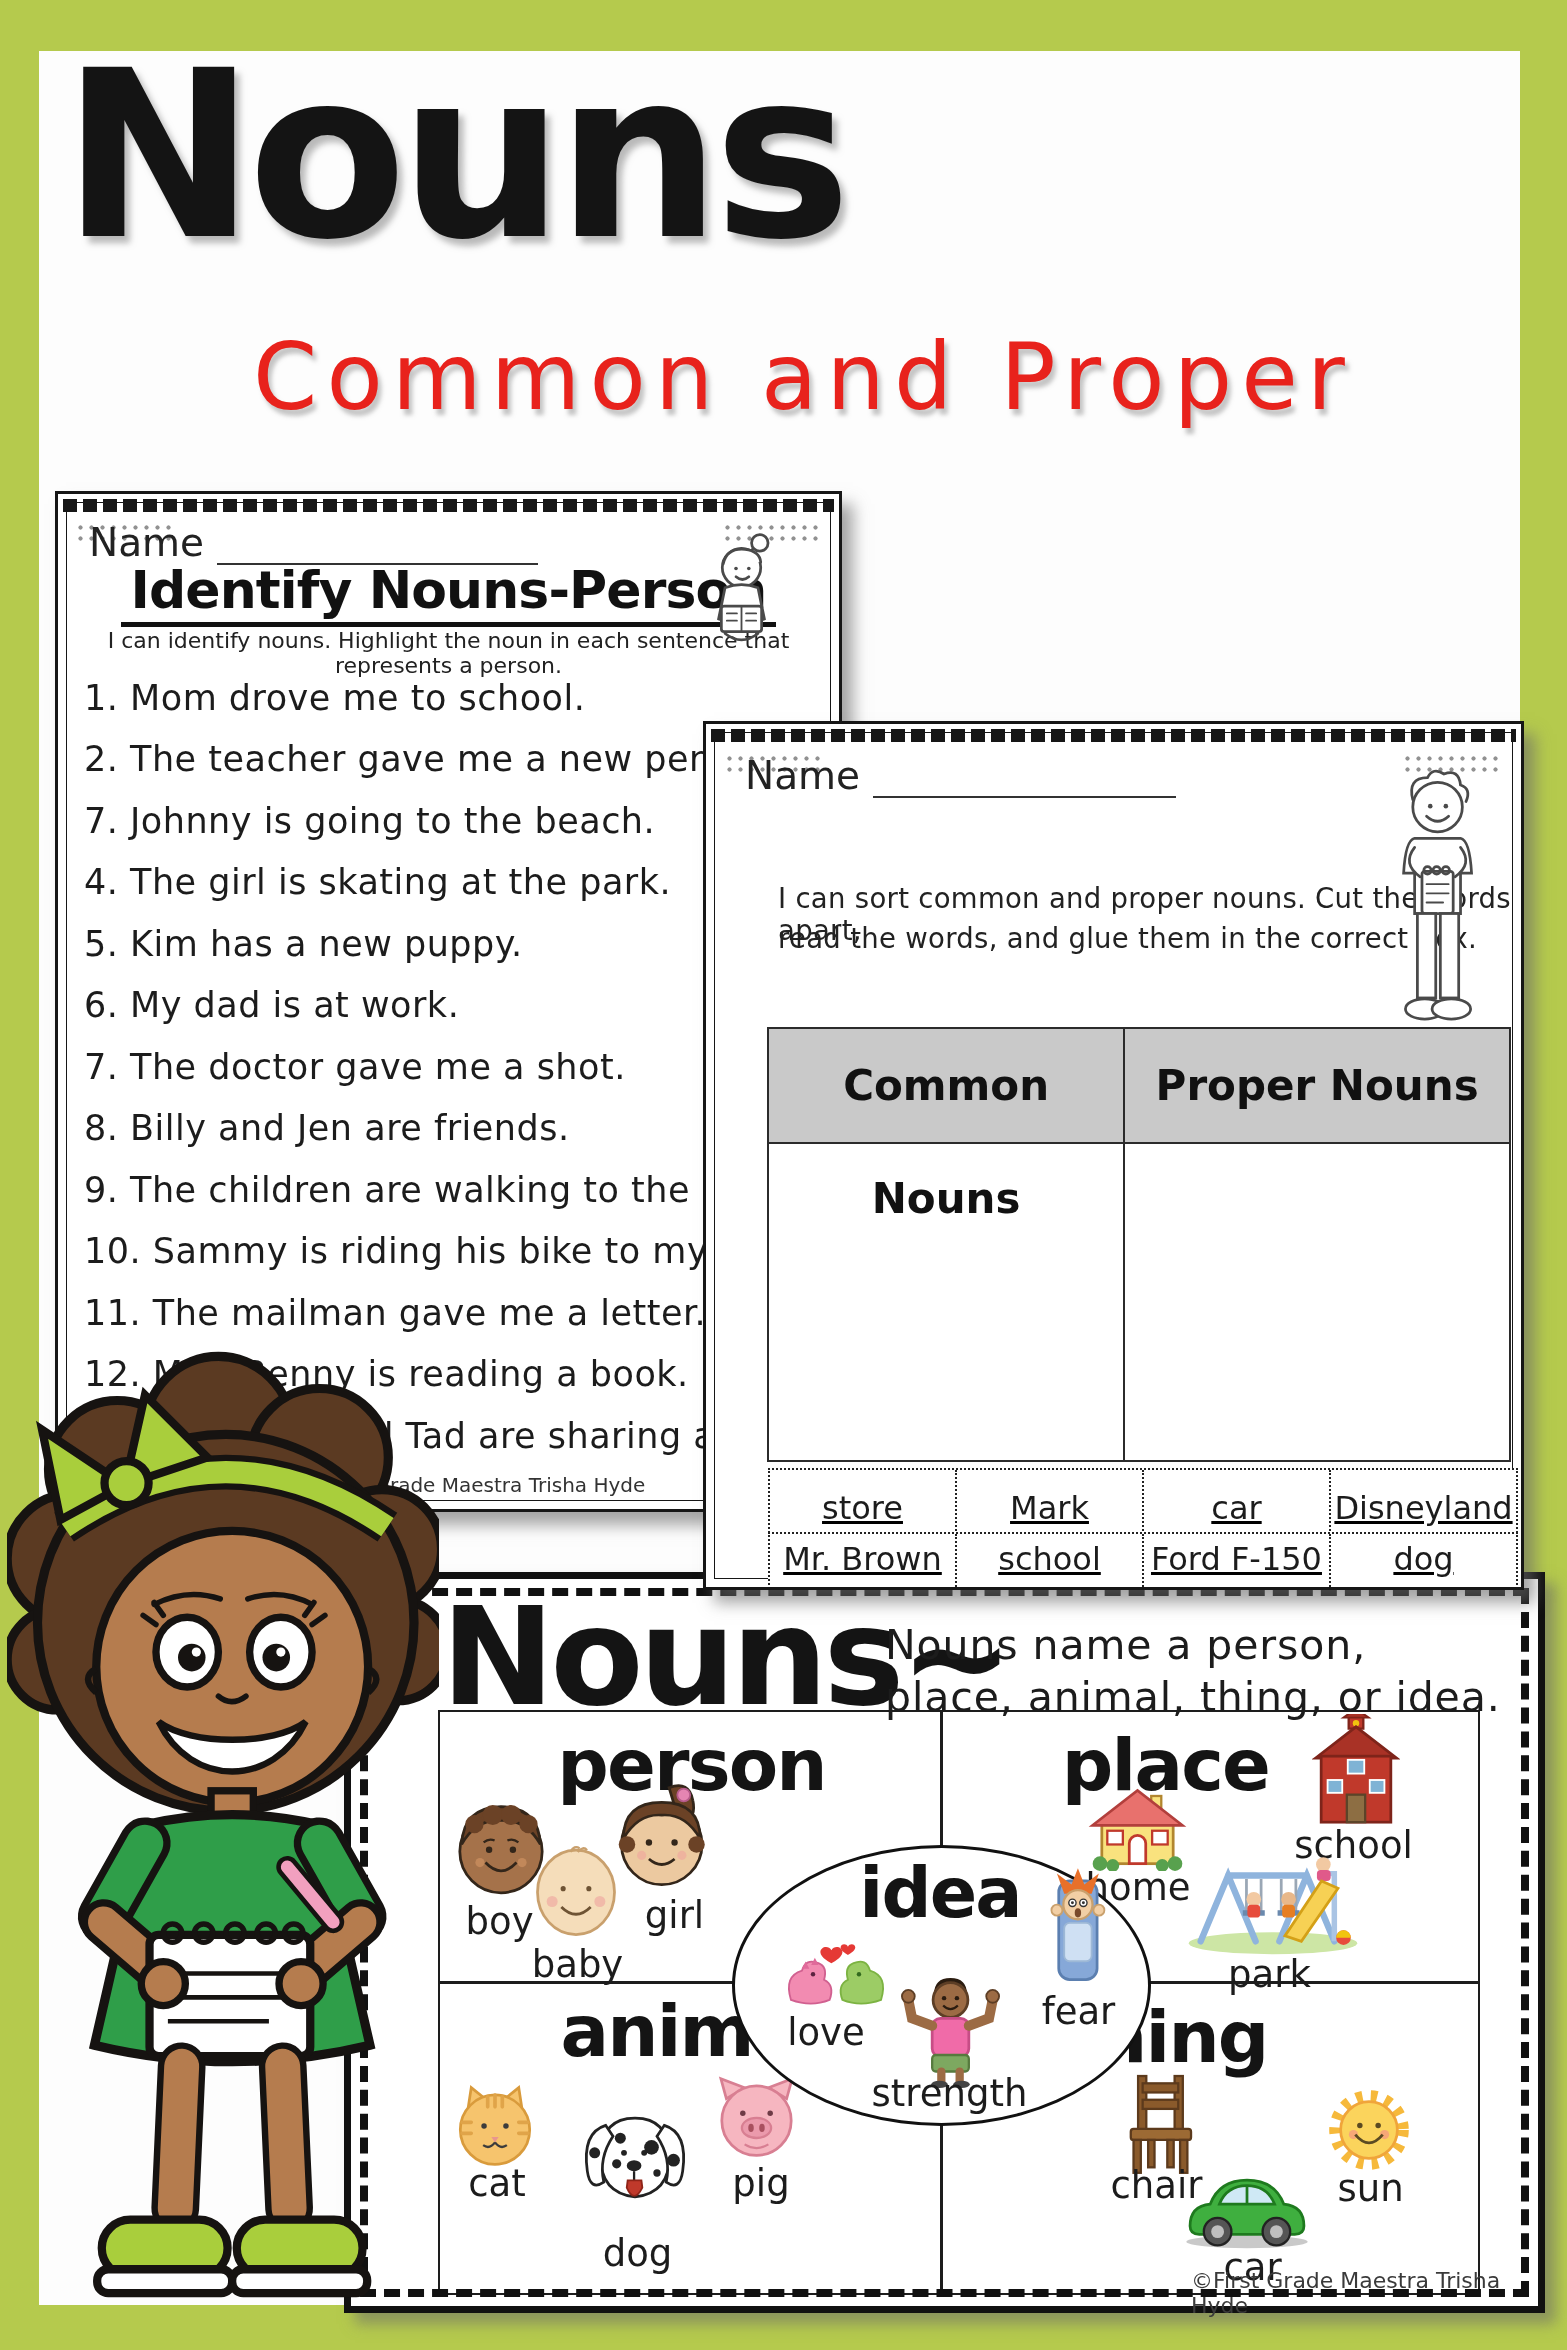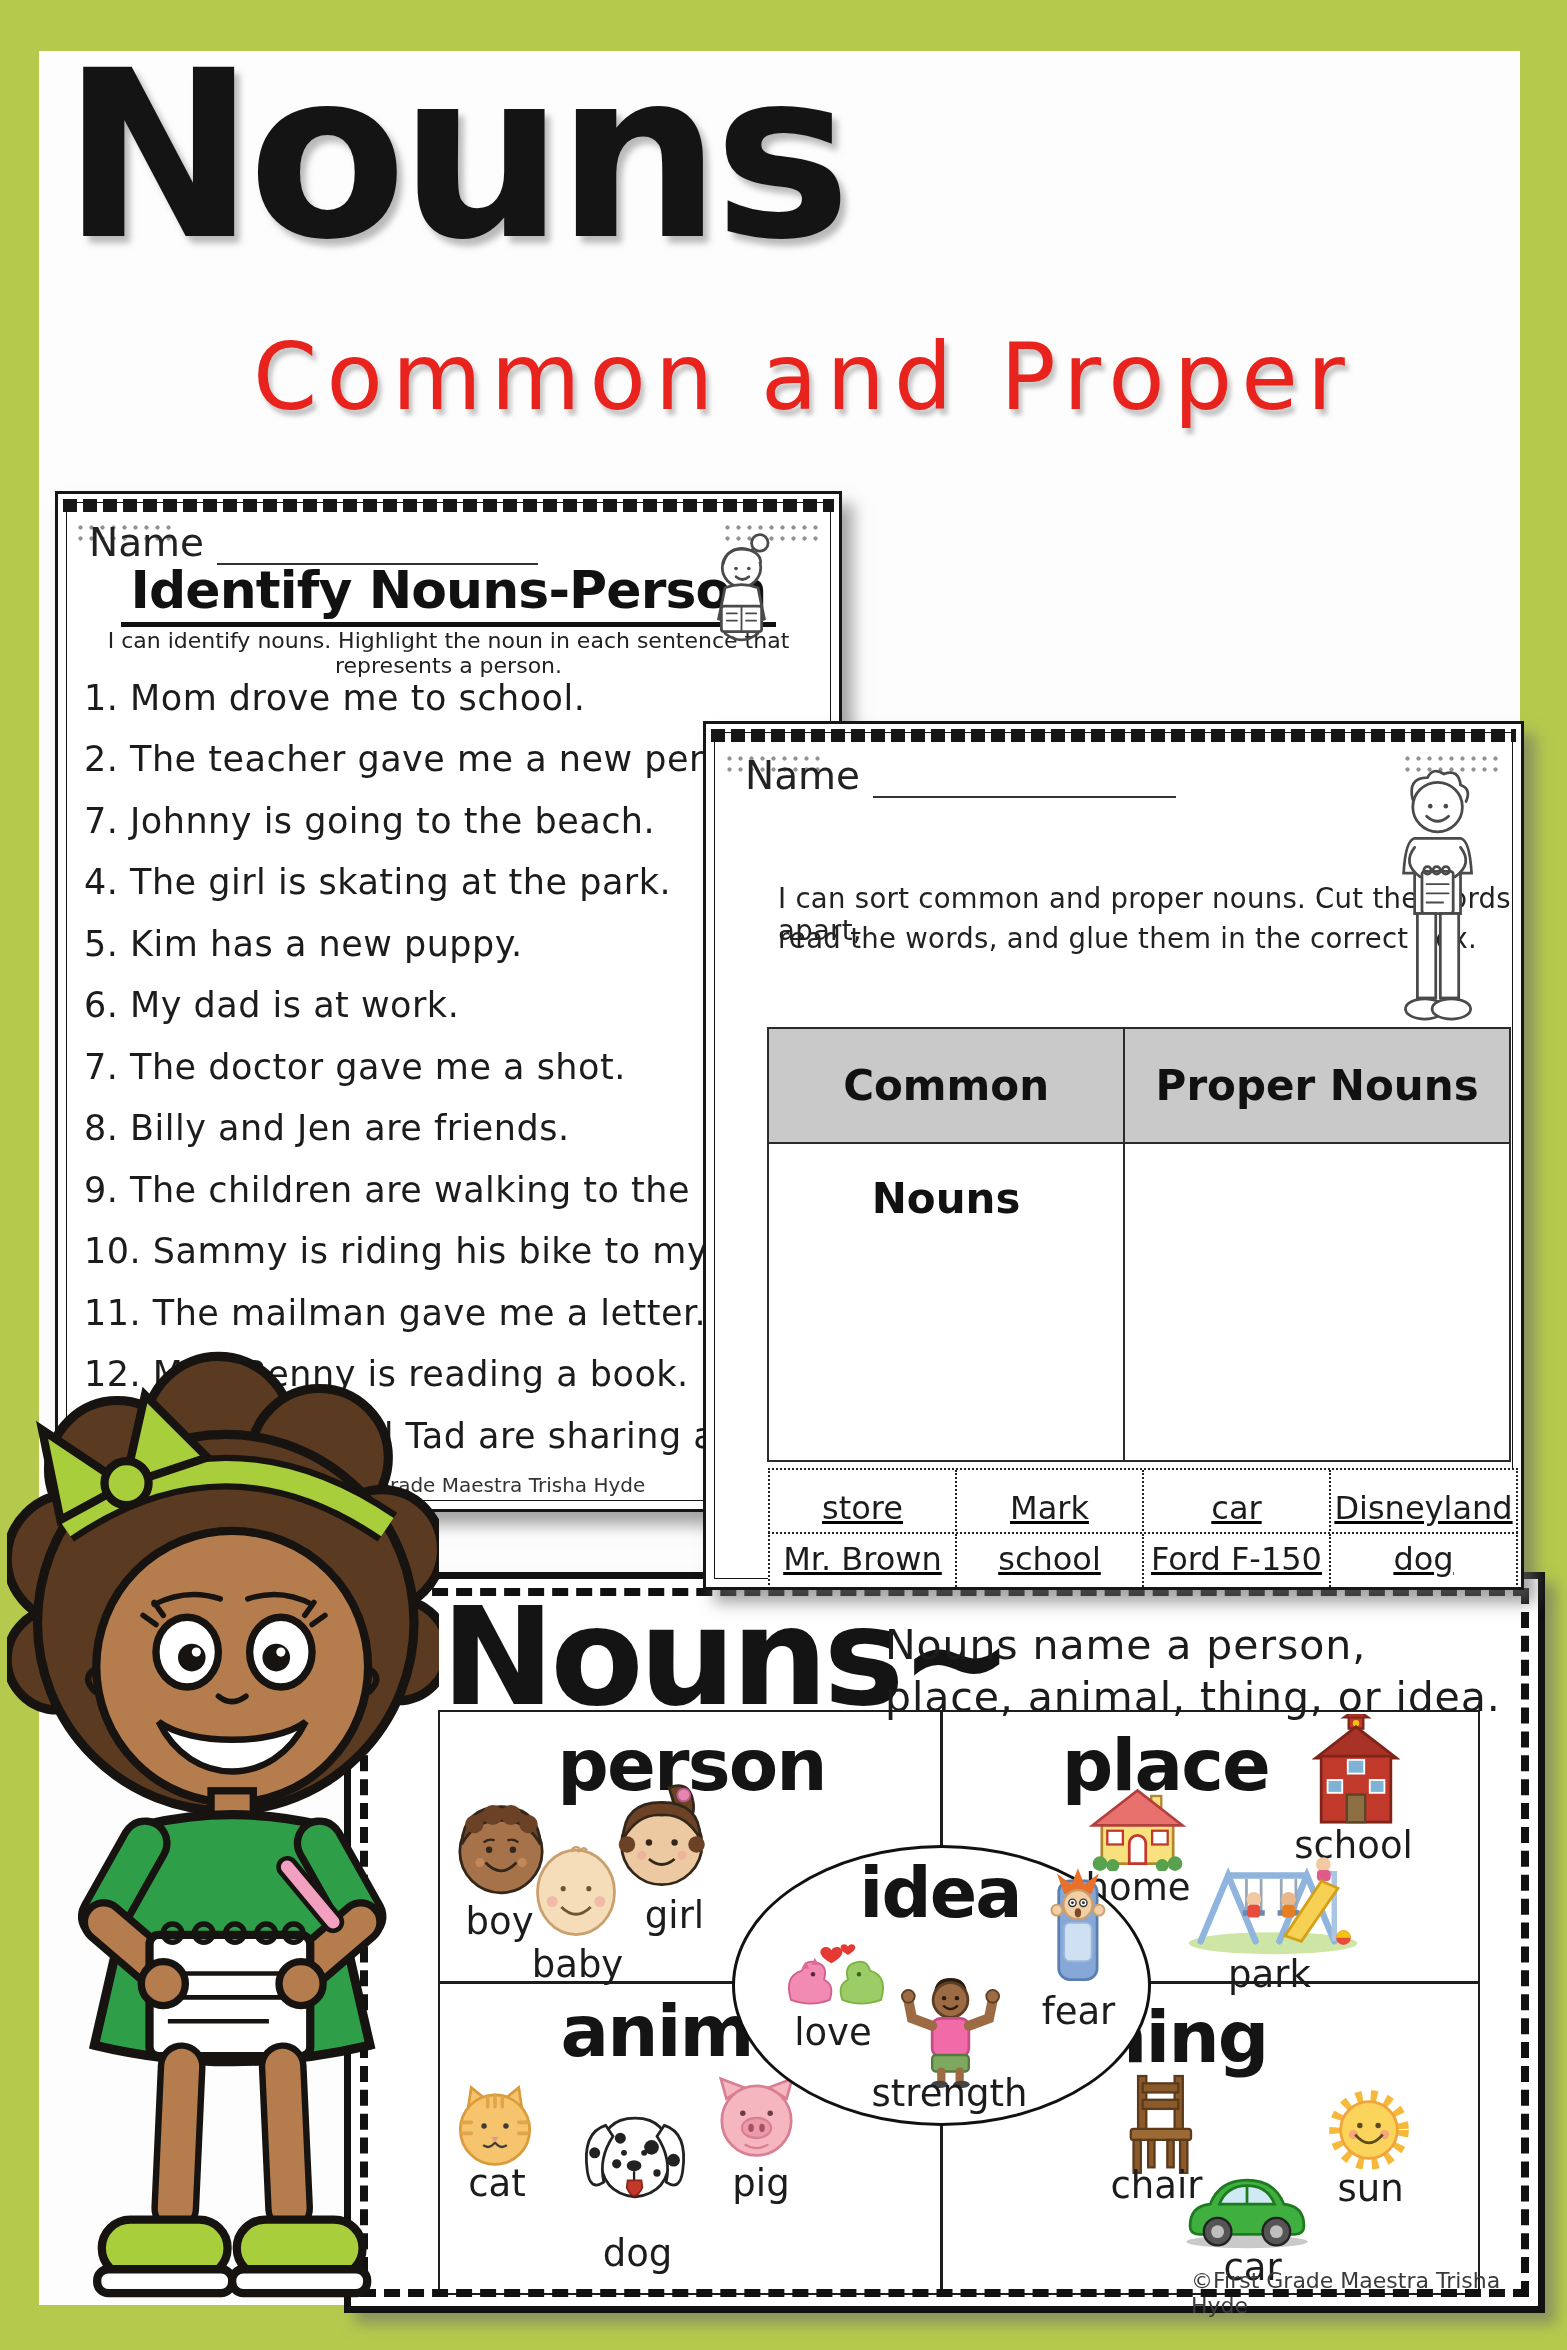--- a/index.html
+++ b/index.html
@@ -387,21 +387,21 @@
         <svg width="116" height="68" viewBox="0 0 126 74">
           <path d="M58 8 c3 -6 12 -4 12 2 c0 6 -12 12 -12 12 c0 0 -12 -6 -12 -12 c0 -6 9 -8 12 -2 Z" fill="#e53935"></path>
           <path d="M76 4 c2 -4 8 -3 8 1 c0 4 -8 8 -8 8 c0 0 -8 -4 -8 -8 c0 -4 6 -5 8 -1 Z" fill="#e53935"></path>
           <path d="M14 62 Q6 36 26 30 Q30 16 44 22 Q54 26 50 40 Q62 46 56 62 Q36 70 14 62 Z" fill="#f28bb1" stroke="#d16090" stroke-width="2"></path>
           <path d="M26 28 l4 -8 4 8 M36 24 l4 -8 4 8" fill="#e06a9a"></path>
           <path d="M112 62 Q120 36 100 30 Q96 16 82 22 Q72 26 76 40 Q64 46 70 62 Q90 70 112 62 Z" fill="#9ccc65" stroke="#7cb342" stroke-width="2"></path>
           <circle cx="38" cy="34" r="2.4" fill="#5b2340"></circle>
             <circle cx="88" cy="34" r="2.4" fill="#33691e"></circle>
         </svg>
       </div>
-      <div class="noun-label z4" style="left:338px;top:299px;width:110px;text-align:center;">love</div>
+      <div class="noun-label z4" style="left:331px;top:299px;width:110px;text-align:center;">love</div>
       <div class="clip z4" style="left:595px;top:145px;">
         <svg width="84" height="130" viewBox="0 0 92 142">
           <rect x="26" y="26" width="42" height="108" rx="12" fill="#86a8d8" stroke="#5b7fb0" stroke-width="3"></rect>
           <path d="M32 40 L24 18 L40 30 L47 12 L54 30 L70 18 L62 40 Z" fill="#e8702a"></path>
           <circle cx="47" cy="52" r="16" fill="#f2cfa5" stroke="#c9a06d" stroke-width="2.5"></circle>
           <circle cx="41" cy="50" r="4" fill="#fff" stroke="#333" stroke-width="1.5"></circle>
             <circle cx="41" cy="50" r="1.6" fill="#333"></circle>
           <circle cx="53" cy="50" r="4" fill="#fff" stroke="#333" stroke-width="1.5"></circle>
             <circle cx="53" cy="50" r="1.6" fill="#333"></circle>
           <ellipse cx="47" cy="61" rx="3.5" ry="5" fill="#7a4a2a"></ellipse>

